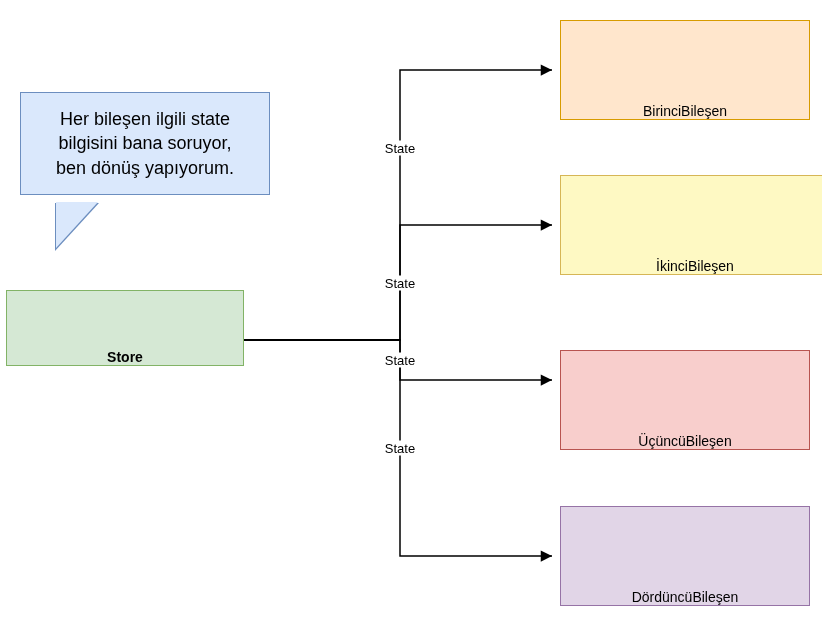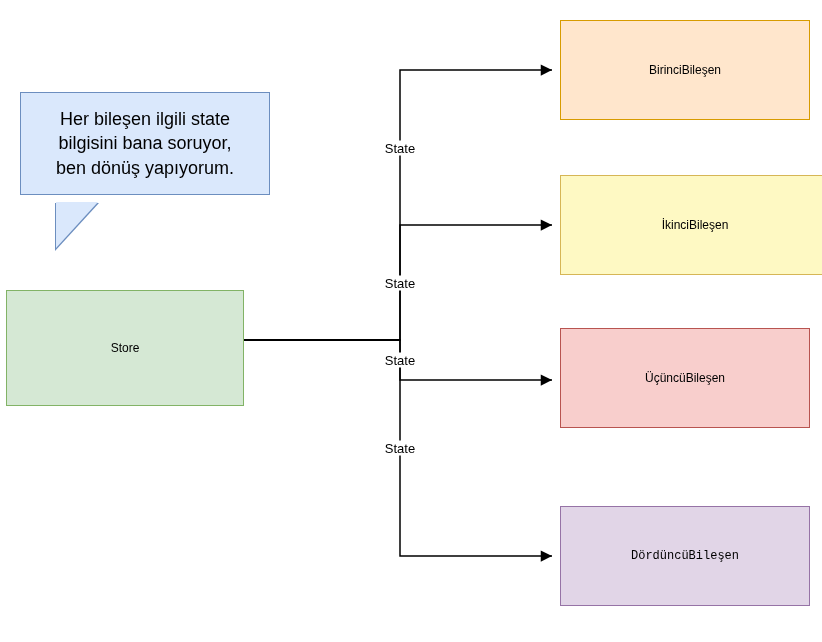--- a/index.html
+++ b/index.html
@@ -9,23 +9,23 @@
     height: 642px;
     font-family: Arial, Helvetica, sans-serif;
     background: #ffffff;
     position: relative;
     overflow: hidden;
   }
   .box {
     position: absolute;
     border: 1px solid;
     display: flex;
-    align-items: center;
+    align-items: flex-end;
     justify-content: center;
-    font-size: 12px;
+    font-size: 14px;
     box-sizing: border-box;
     text-align: center;
   }
   .callout {
     position: absolute;
     background: #dae8fc;
     border: 1px solid #6c8ebf;
     padding: 14px 24px;
     box-sizing: border-box;
     text-align: center;
@@ -85,28 +85,28 @@
 <div class="edge-label" style="left:400px; top:360px;">State</div>
 <div class="edge-label" style="left:400px; top:448px;">State</div>
 
 <div class="callout" style="left:20px; top:92px; width:250px;">
   <span>Her bileşen ilgili state bilgisini bana soruyor, ben dönüş yapıyorum.</span>
 </div>
 
 <div class="tail-stroke" style="left:55px; top:203px;"></div>
 <div class="tail-fill" style="left:56px; top:202px;"></div>
 
-<div class="box" style="left: 6px; top: 290px; width: 238px; height: 116px; background: rgb(213, 232, 212); border-color: rgb(130, 179, 102);" style-extra="#d5e8d4">
+<div class="box" style="left: 6px; top: 290px; width: 238px; height: 76px; background: rgb(213, 232, 212); border-color: rgb(130, 179, 102); font-weight: bold;" style-extra="#d5e8d4">
   <span>Store</span>
 </div>
 
 <div class="box" style="left: 560px; top: 20px; width: 250px; height: 100px; background: rgb(255, 230, 204); border-color: rgb(215, 155, 0);">
   <span>BirinciBileşen</span>
 </div>
 <div class="box" style="left: 560px; top: 175px; width: 270px; height: 100px; background: #fef9c3; border-color: rgb(214, 182, 86);">
   <span>İkinciBileşen</span>
 </div>
-<div class="box" style="left: 560px; top: 328px; width: 250px; height: 100px; background: rgb(248, 206, 204); border-color: rgb(184, 84, 80);">
+<div class="box" style="left: 560px; top: 350px; width: 250px; height: 100px; background: rgb(248, 206, 204); border-color: rgb(184, 84, 80);">
   <span>ÜçüncüBileşen</span>
 </div>
-<div class="box" style="left: 560px; top: 506px; width: 250px; height: 100px; background: rgb(225, 213, 231); border-color: rgb(150, 115, 166); font-family: Liberation Mono, monospace;">
+<div class="box" style="left: 560px; top: 506px; width: 250px; height: 100px; background: rgb(225, 213, 231); border-color: rgb(150, 115, 166);">
   <span>DördüncüBileşen</span>
 </div>
 
 </body></html>

